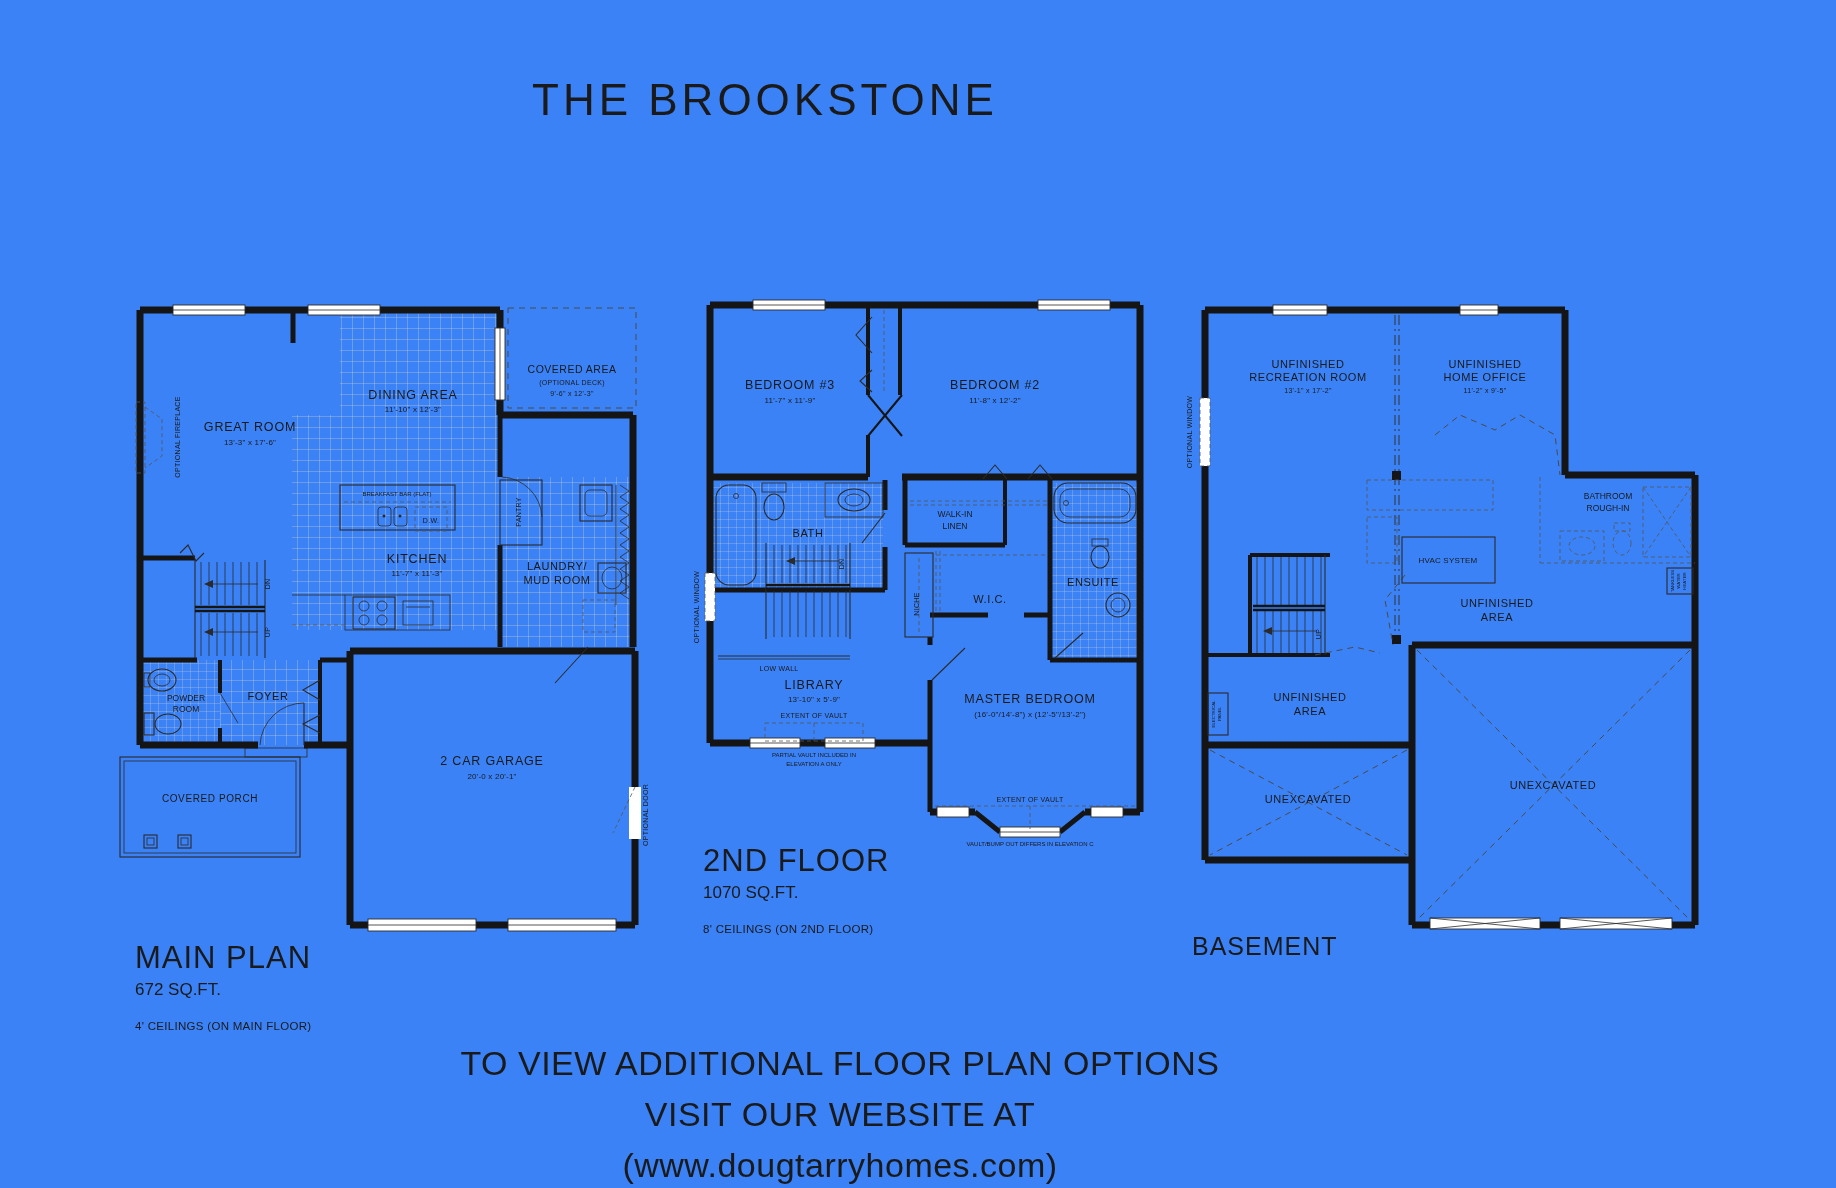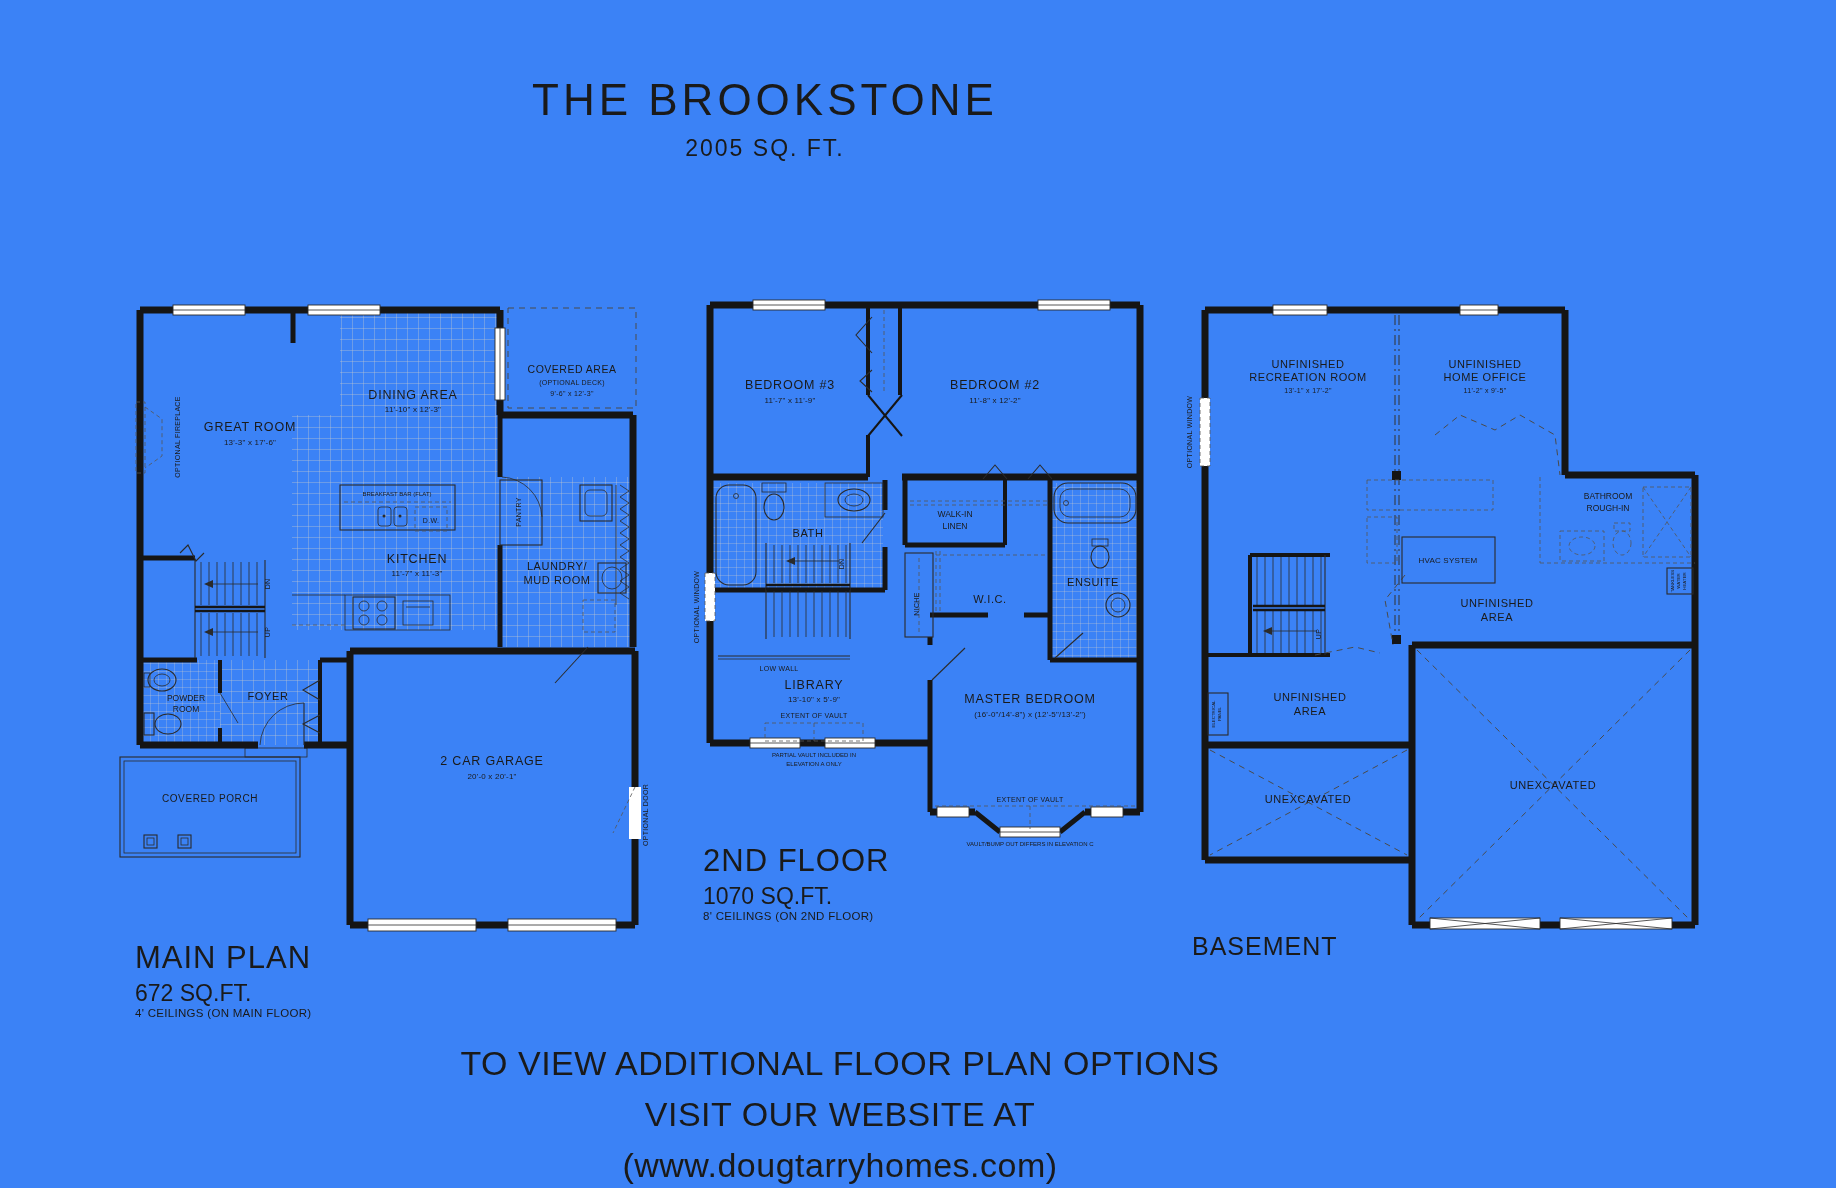--- a/index.html
+++ b/index.html
@@ -4,22 +4,22 @@
 <style>
   html,body{margin:0;padding:0;background:#fff;}
   .page{position:relative;width:1836px;height:1188px;background:#3b82f6;overflow:hidden;
         font-family:Liberation Sans, sans-serif;color:#1a1a1a;}
   .title-block{position:absolute;left:430px;top:75px;width:670px;text-align:center;}
   .title{font-size:44px;letter-spacing:4px;font-weight:400;}
   .subtitle{font-size:23px;letter-spacing:2px;margin-top:10px;}
   .floor-head{position:absolute;}
   .floor-name{font-size:31px;letter-spacing:1px;}
   .floor-name.basement{font-size:25px;margin-left:12px;}
-  .floor-sqft{font-size:23px;margin-top:4px;}
-  .floor-ceil{font-size:11.5px;margin-top:0;letter-spacing:.3px;}
+  .floor-sqft{font-size:17px;margin-top:4px;}
+  .floor-ceil{font-size:11.5px;margin-top:20px;letter-spacing:.3px;}
   .footer{position:absolute;left:425px;top:1038px;width:830px;text-align:center;
           font-size:34px;letter-spacing:.5px;line-height:1.5;}
   svg{position:absolute;}
   svg text{fill:#1a1a1a;}
   .rm{font-size:12.5px;letter-spacing:.8px;}
   .rms{font-size:11px;letter-spacing:.6px;}
   .dim{font-size:8px;letter-spacing:.2px;}
   .sm{font-size:7px;letter-spacing:.3px;}
   .xs{font-size:6px;}
   .t4{font-size:4.4px;}
@@ -33,21 +33,20 @@
   .dashdot{stroke:#333;stroke-width:1;fill:none;stroke-dasharray:10 4 2 4;}
   .win{fill:#fff;stroke:#2b2b2b;stroke-width:.9;}
 </style>
 </head>
 <body>
 
 <div class="page">
 
   <div class="title-block">
     <div class="title">THE BROOKSTONE</div>
-    <div class="subtitle">2005 SQ. FT.</div>
   </div>
 
   <svg style="left:110px;top:295px" width="545" height="645" viewBox="0 0 545 645">
     <defs>
       <pattern id="tA" width="11" height="11" patternUnits="userSpaceOnUse">
         <path d="M11 0H0V11" stroke="#cccccc" stroke-width="0.7" fill="none"></path>
       </pattern>
       <pattern id="tAs" width="8" height="8" patternUnits="userSpaceOnUse">
         <path d="M8 0H0V8" stroke="#cccccc" stroke-width="0.6" fill="none"></path>
       </pattern>

